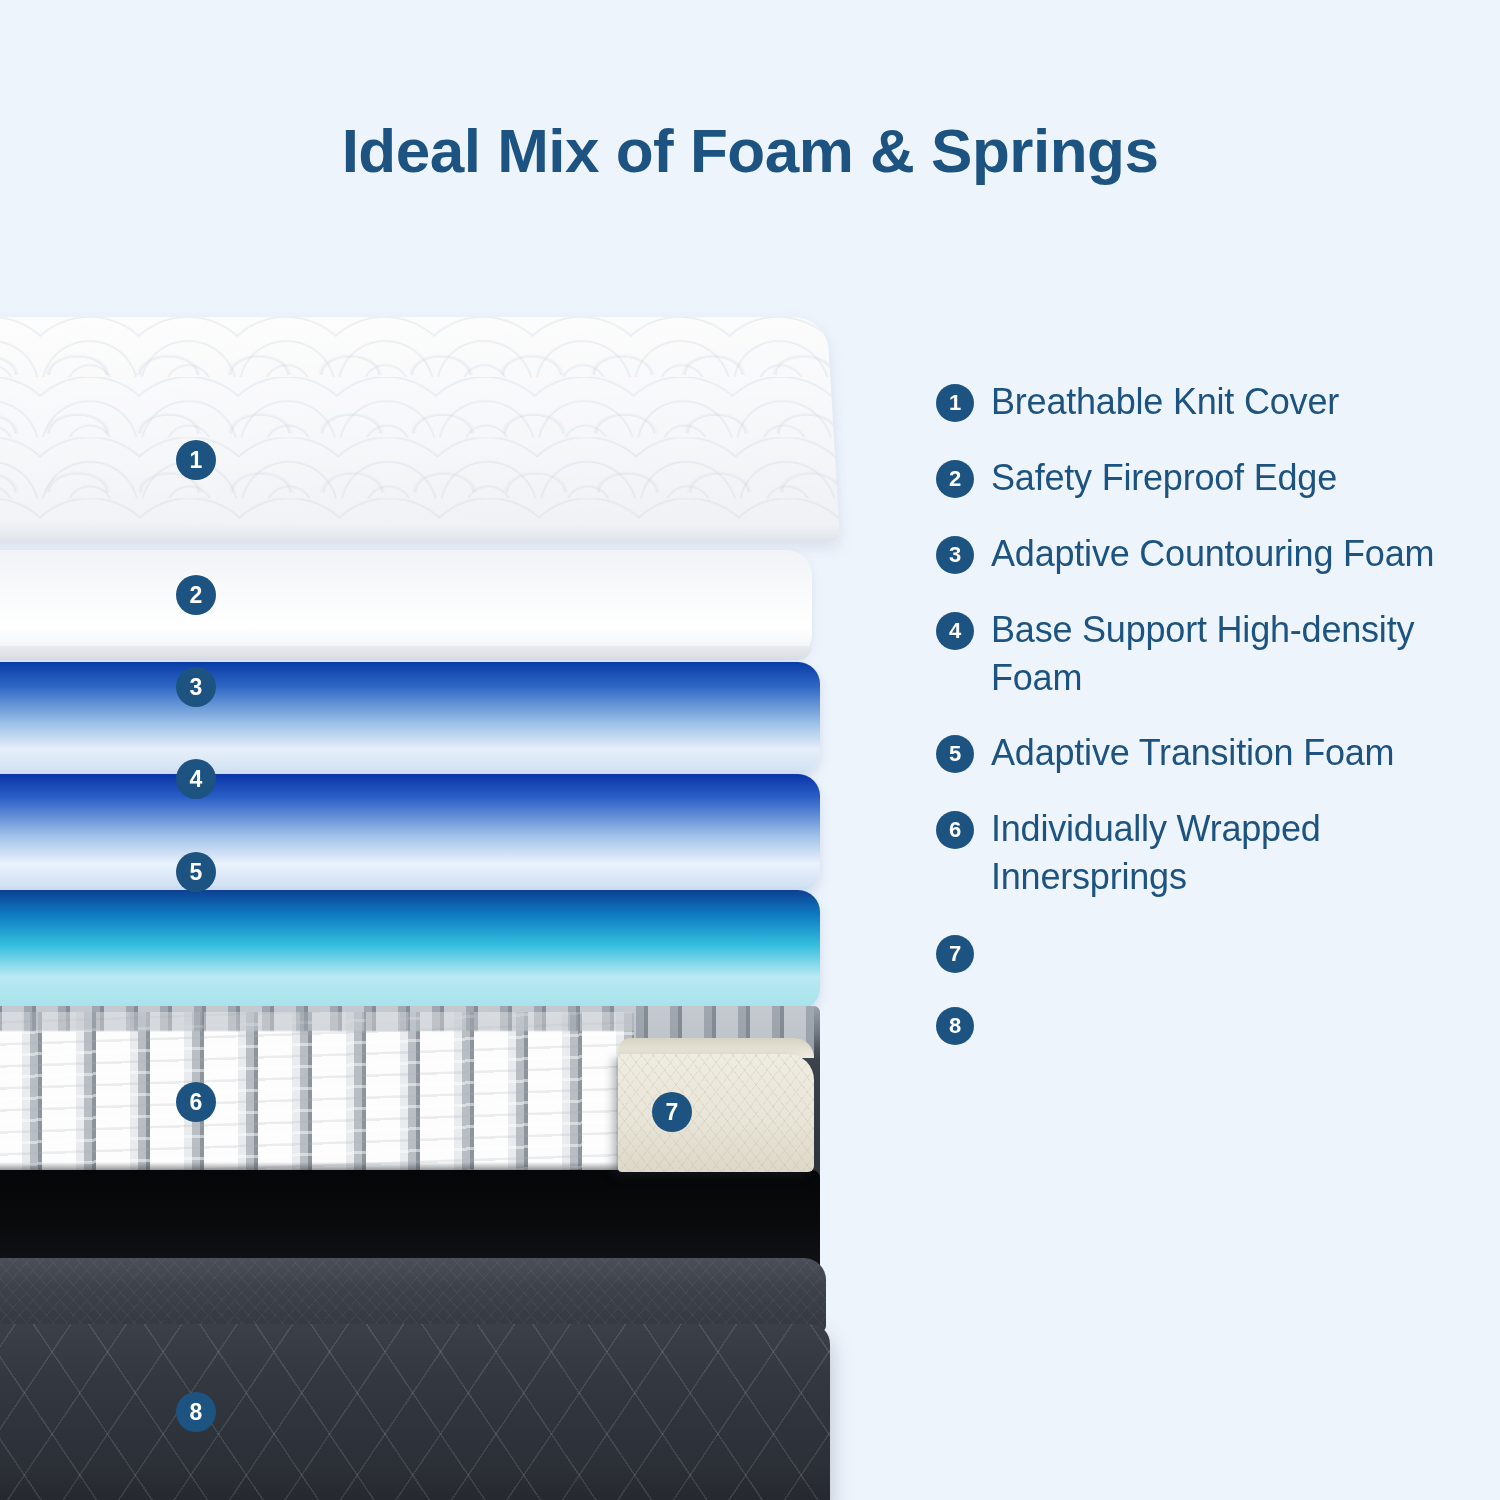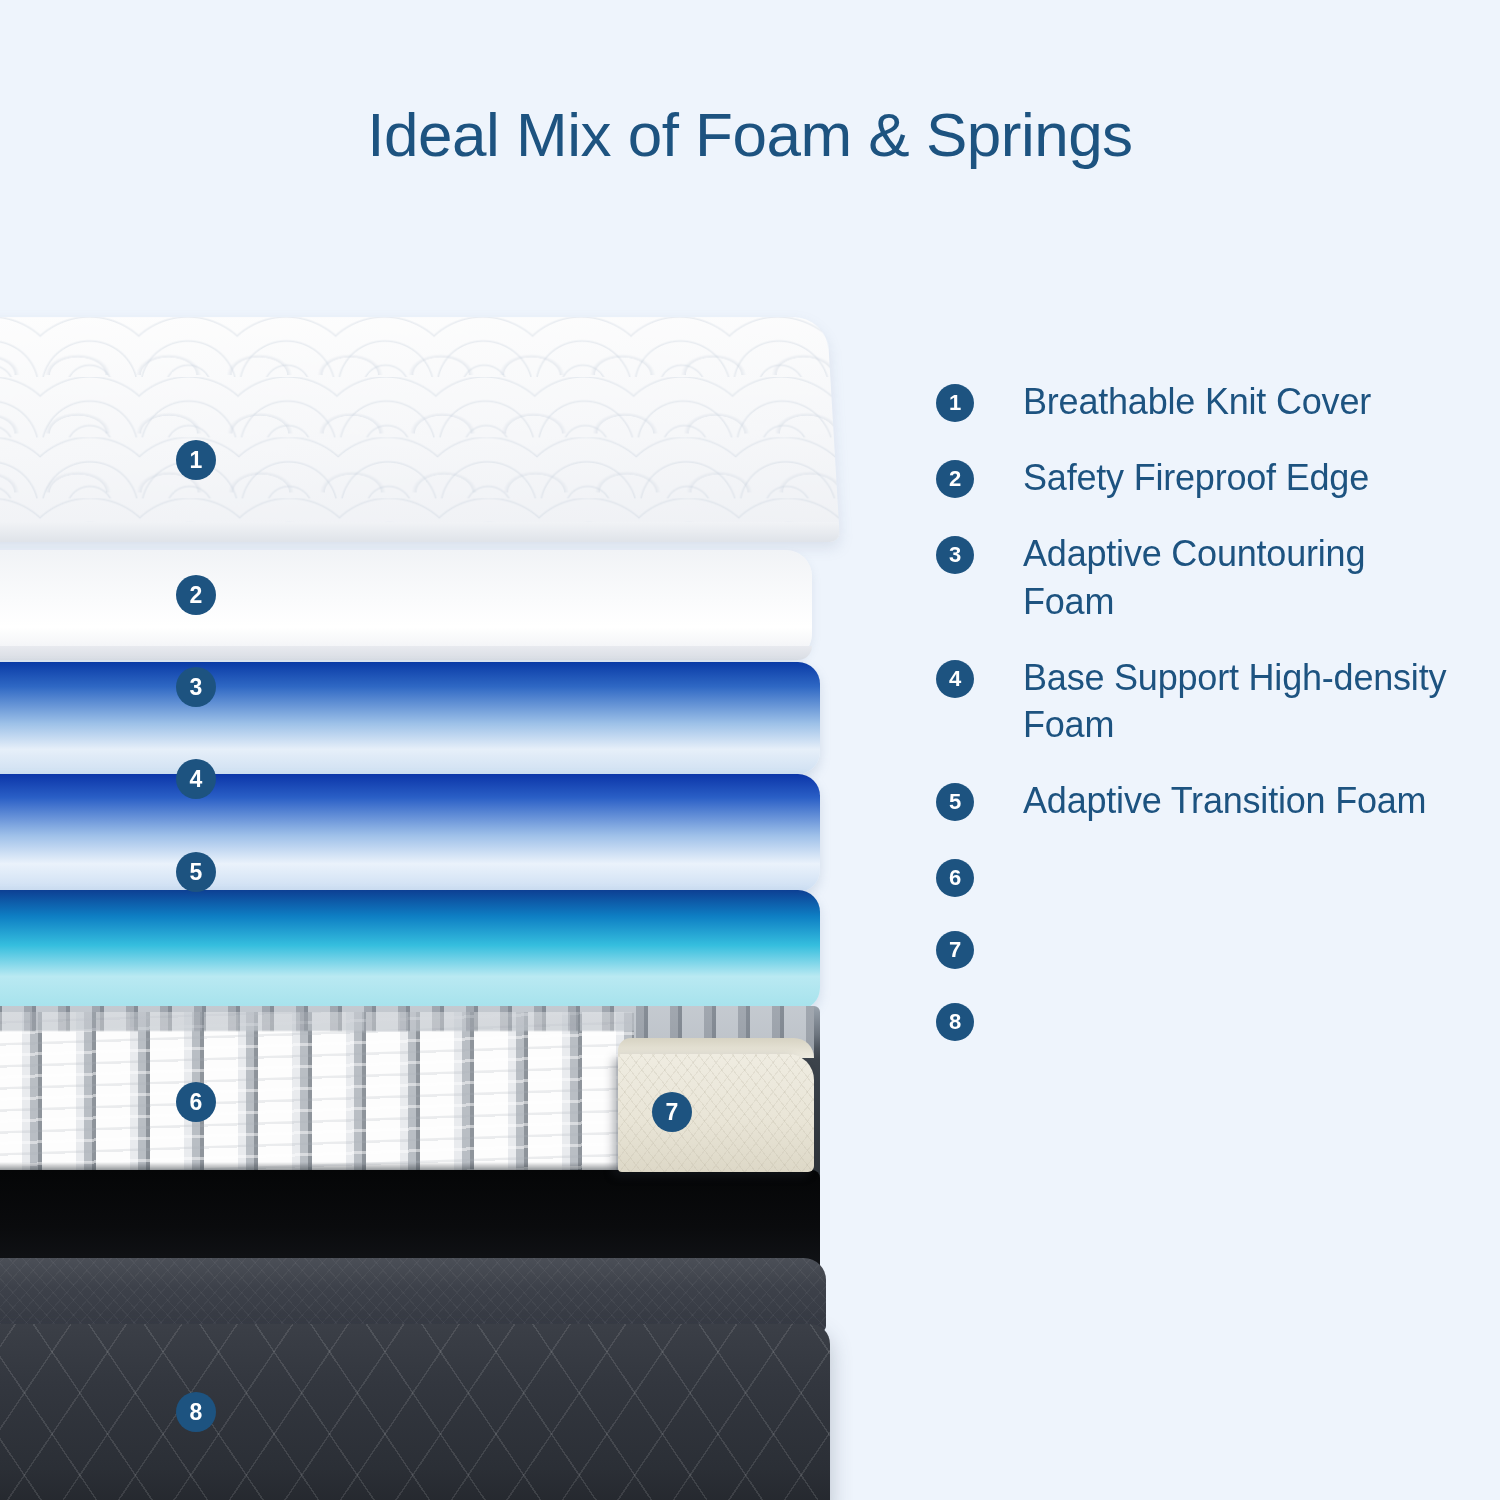--- a/index.html
+++ b/index.html
@@ -8,24 +8,24 @@
     background:#eef4fc;
     font-family:"Liberation Sans", sans-serif;
     overflow:hidden;
     position:relative;
   }
 
   
   .page-title{
     position:absolute;
     left:0; right:0;
-    top:102px;
+    top:118px;
     text-align:center;
     font-size:62px;
-    font-weight:normal;
+    font-weight:bold;
     letter-spacing:-0.5px;
     color:#1d5380;
     line-height:1.05;
   }
 
   
   .mattress{
     position:absolute;
     left:-60px;
     top:312px;
@@ -191,21 +191,20 @@
     font-size:22px; font-weight:bold;
     display:flex; align-items:center; justify-content:center;
     line-height:1;
     margin-top:6px;
   }
   .legend-label{
     font-size:36px;
     line-height:1.33;
     color:#1d5380;
     letter-spacing:-0.2px;
-    margin-left:32px;
   }
 </style>
 </head>
 <body>
 
 <h1 class="page-title">Ideal Mix of Foam &amp; Springs</h1>
 
 <div class="mattress">
 
   <div class="layer l1"></div>
@@ -261,20 +260,21 @@
     <span class="legend-label">Base Support High-density Foam</span>
   </div>
 
   <div class="legend-item">
     <span class="legend-badge">5</span>
     <span class="legend-label">Adaptive Transition Foam</span>
   </div>
 
   <div class="legend-item">
     <span class="legend-badge">6</span>
+    <span class="legend-label">Individually Wrapped Innersprings</span>
   </div>
 
   <div class="legend-item">
     <span class="legend-badge">7</span>
   </div>
 
   <div class="legend-item">
     <span class="legend-badge">8</span>
   </div>
 

